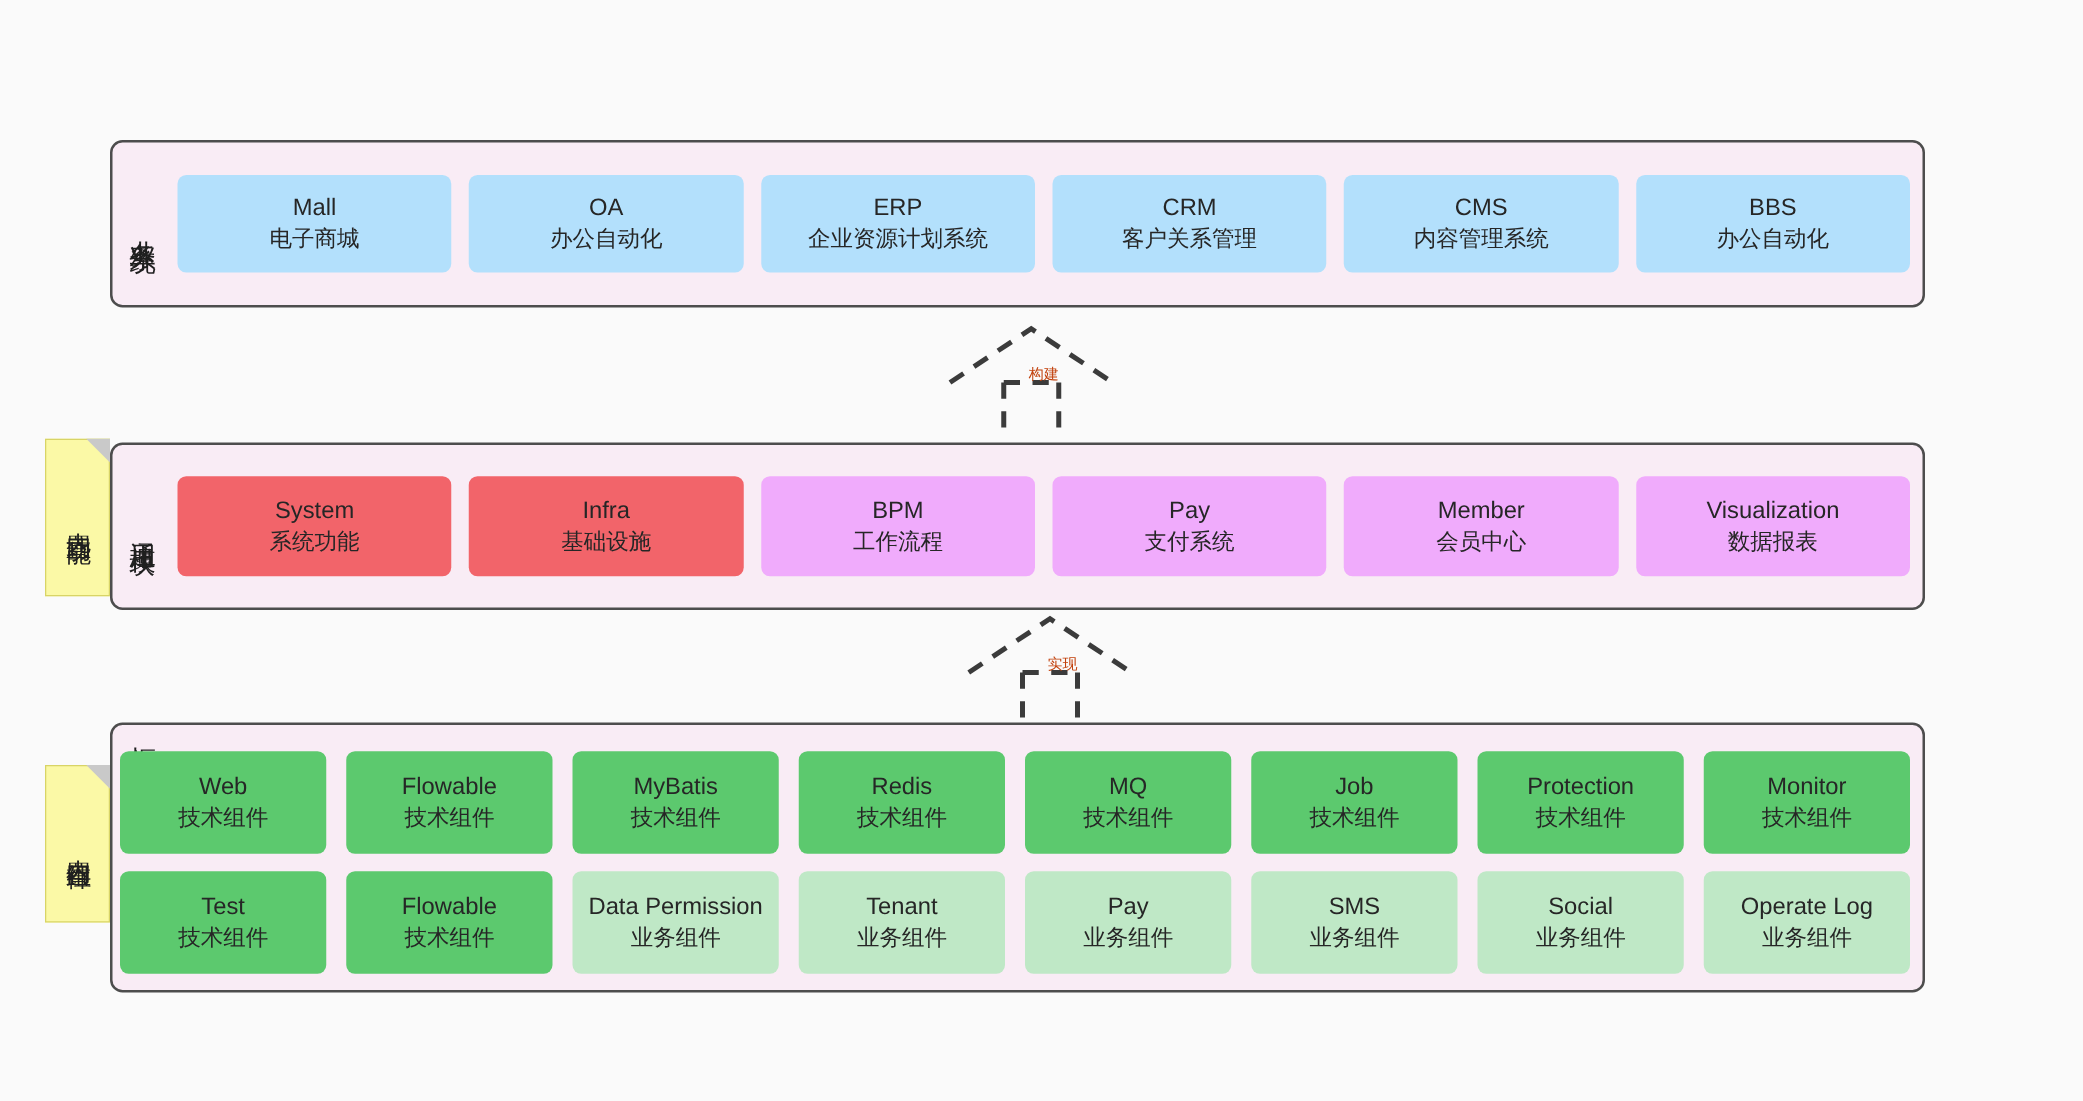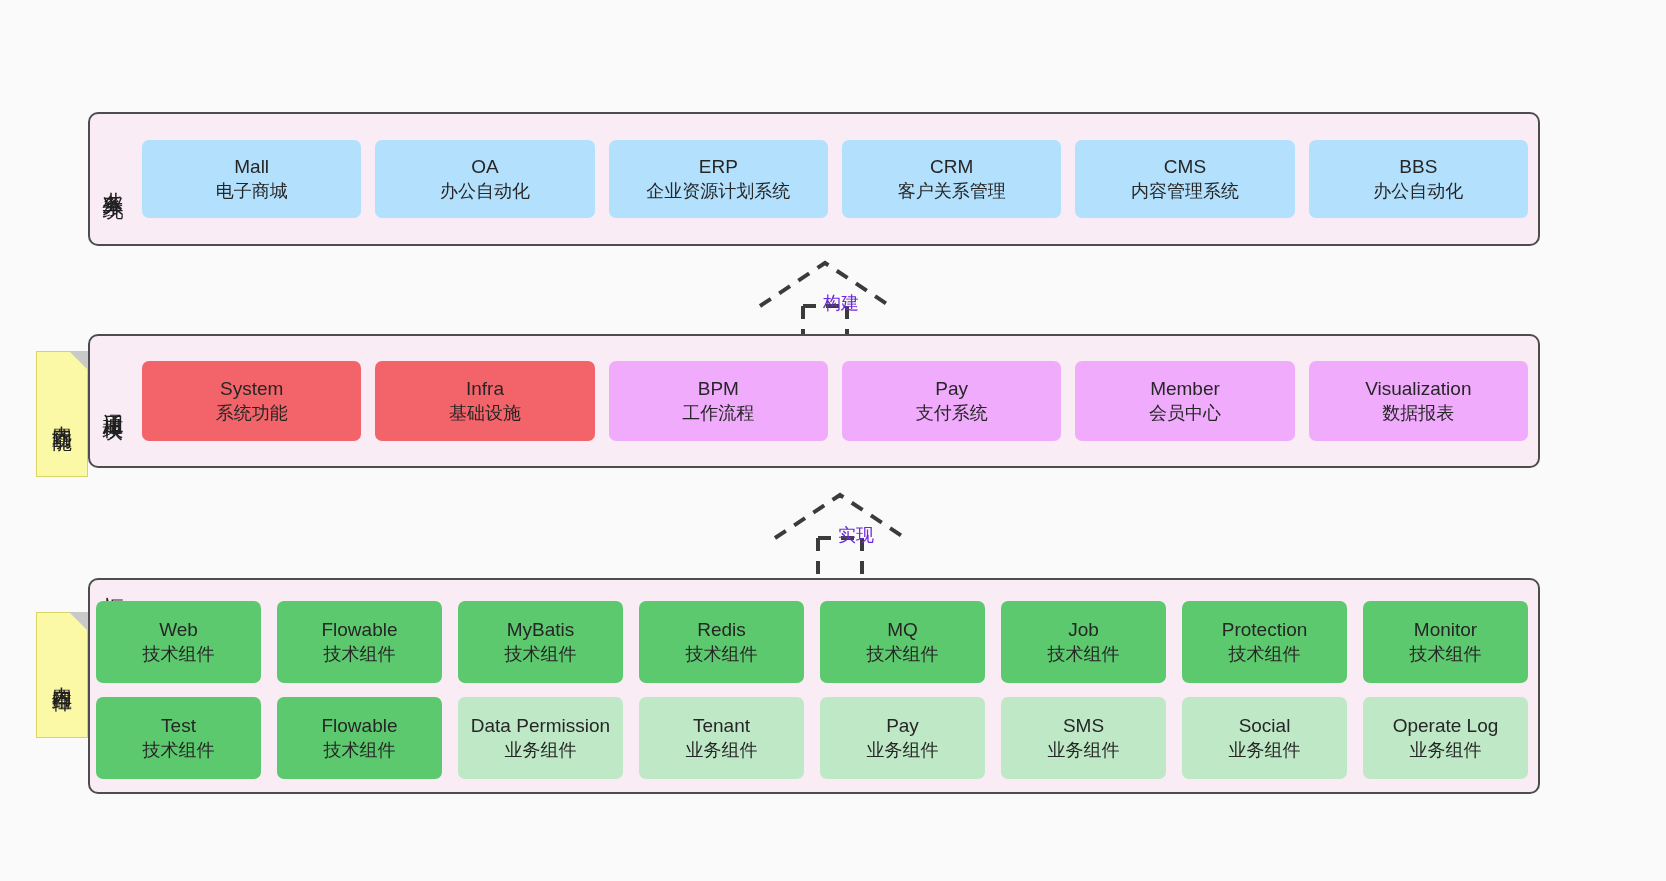--- a/index.html
+++ b/index.html
@@ -60,21 +60,21 @@
   
   #layer-biz { left: 88px; top: 112px; width: 1452px; height: 134px; }
   #layer-biz .layer-body { gap: 14px; padding-left: 6px; }
   #layer-biz .node {
     flex: 1 1 0;
     height: 78px;
     background: #b3e0fc;
   }
 
   
-  #layer-mod { left: 88px; top: 334px; width: 1452px; height: 134px; }
+  #layer-mod { left: 88px; top: 354px; width: 1452px; height: 134px; }
   #layer-mod .layer-body { gap: 14px; padding-left: 6px; }
   #layer-mod .node { flex: 1 1 0; height: 80px; }
   .c-red  { background: #f2646a; }
   .c-pink { background: #f0abfc; }
 
   
   #layer-fw { left: 88px; top: 578px; width: 1452px; height: 216px; flex-direction: column; }
   #layer-fw .layer-body { padding-left: 6px; padding-right: 10px; }
   #layer-fw .grid {
     flex: 1 1 auto;
@@ -112,22 +112,22 @@
     border-top: 19px solid #c9c9c9;
   }
   #note-func { left: 36px; top: 351px; height: 126px; }
   #note-comp { left: 36px; top: 612px; height: 126px; }
 
   
   .arrow { position: absolute; }
   .arrow svg { display: block; overflow: visible; }
   .arrow .label {
     position: absolute;
-    font-size: 18px;
-    color: #6d28d9;
+    font-size: 12px;
+    color: #c2410c;
     white-space: nowrap;
     background: transparent;
     font-family: Liberation Serif, serif;
   }
   #arrow-build { left: 755px; top: 258px; width: 150px; height: 88px; }
   #arrow-impl  { left: 770px; top: 490px; width: 150px; height: 88px; }
   #arrow-build .label { left: 68px; top: 33px; }
   #arrow-impl  .label { left: 68px; top: 33px; }
 </style>
 </head>

